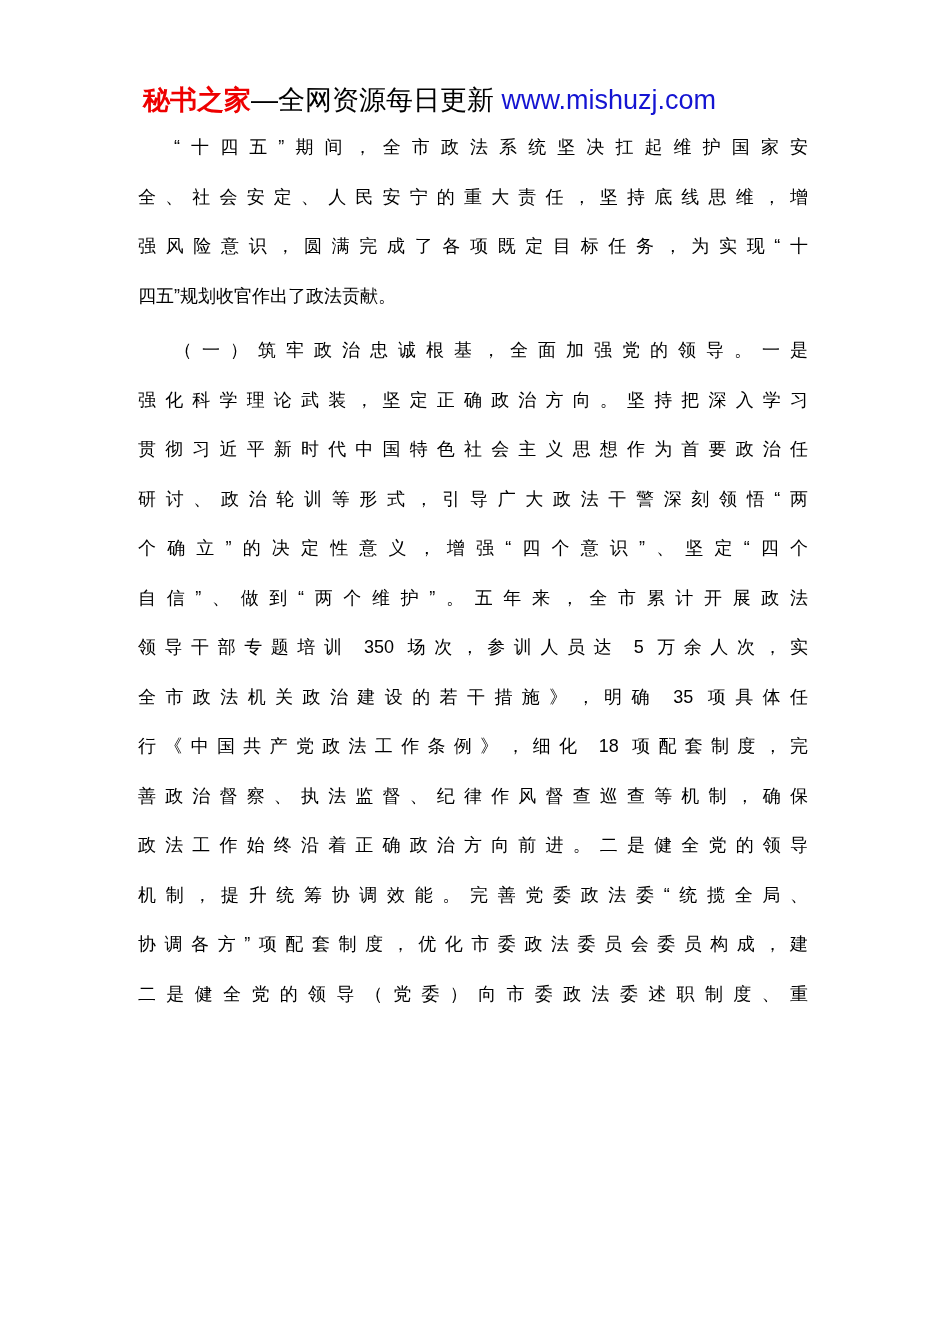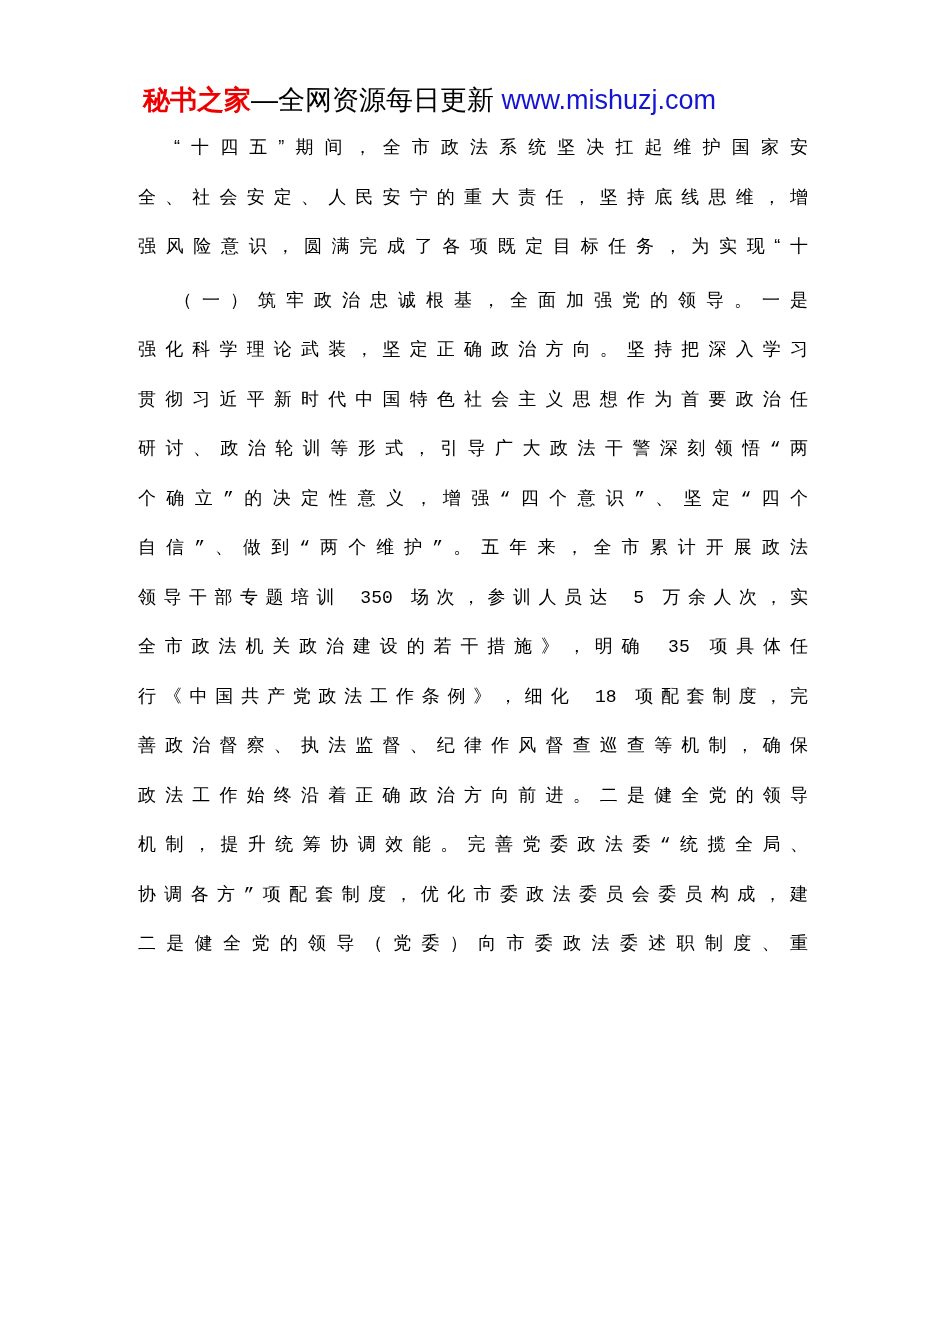--- a/index.html
+++ b/index.html
@@ -44,21 +44,20 @@
     position: absolute;
     top: 123px;
     left: 138px;
     width: 670px;
     font-size: 18px;
     line-height: 49.5px;
     color: #000000;
   }
   .paragraph + .paragraph {
     margin-top: 5px;
-    font-family: Liberation Mono, monospace;
   }
   .line {
     text-align: justify;
     text-align-last: justify;
     white-space: normal;
     overflow: hidden;
     height: 49.5px;
   }
   .line.indent {
     text-indent: 2em;
@@ -72,20 +71,21 @@
 
 <div class="page">
   <div class="header">
     <span class="site-name">秘书之家</span><span class="header-dash">—</span><span class="header-tagline">全网资源每日更新 </span><span class="site-url">www.mishuzj.com</span>
   </div>
   <div class="content" id="content">
       <div class="paragraph">
         <div class="line indent">“十四五”期间，全市政法系统坚决扛起维护国家安</div>
         <div class="line">全、社会安定、人民安宁的重大责任，坚持底线思维，增</div>
         <div class="line">强风险意识，圆满完成了各项既定目标任务，为实现“十</div>
+        <div class="line para-end">四五”规划收官作出了政法贡献。</div>
       </div>
       <div class="paragraph">
         <div class="line indent">（一）筑牢政治忠诚根基，全面加强党的领导。一是</div>
         <div class="line">强化科学理论武装，坚定正确政治方向。坚持把深入学习</div>
         <div class="line">贯彻习近平新时代中国特色社会主义思想作为首要政治任</div>
         <div class="line">研讨、政治轮训等形式，引导广大政法干警深刻领悟“两</div>
         <div class="line">个确立”的决定性意义，增强“四个意识”、坚定“四个</div>
         <div class="line">自信”、做到“两个维护”。五年来，全市累计开展政法</div>
         <div class="line">领导干部专题培训 350 场次，参训人员达 5 万余人次，实</div>
         <div class="line">全市政法机关政治建设的若干措施》，明确 35 项具体任</div>

